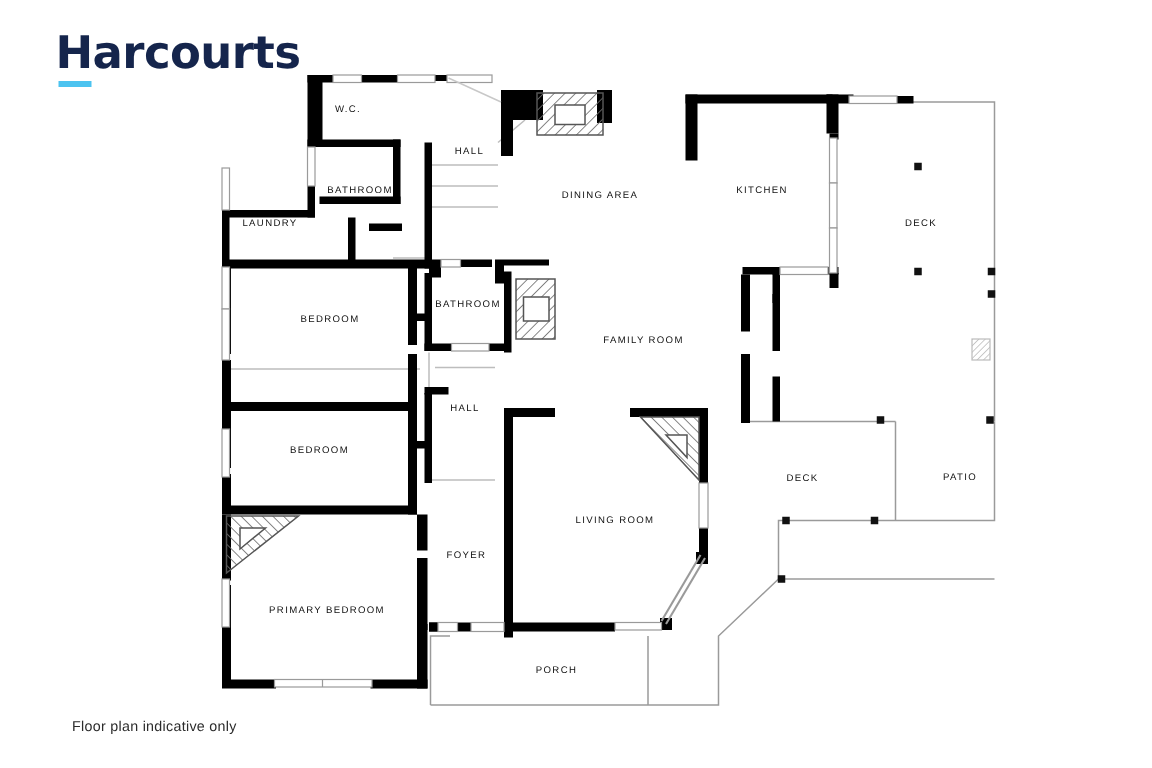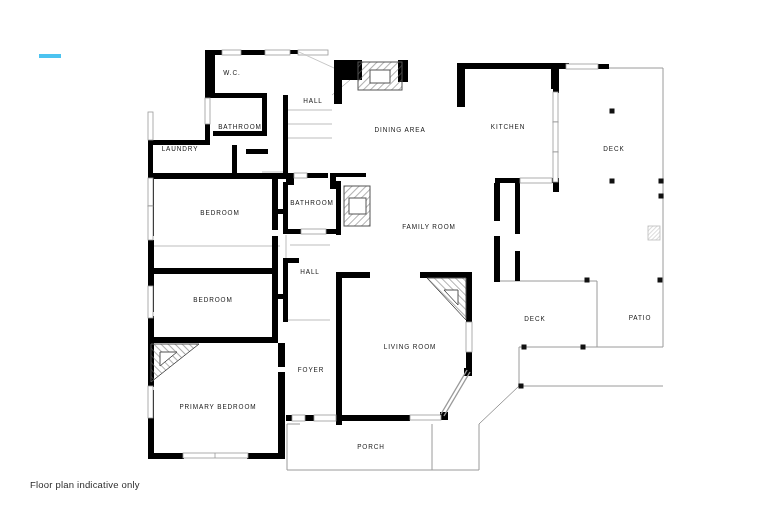--- a/index.html
+++ b/index.html
@@ -46,21 +46,21 @@
     left: 2px;
     top: 34px;
     width: 22px;
     height: 4px;
     background: #4cc3f0;
   }
 
   
   #footer-note {
     position: absolute;
-    left: 30px;
+    left: 48px;
     top: 479px;
     font-size: 9.5px;
     color: #2b2b2b;
     letter-spacing: 0.2px;
     white-space: nowrap;
   }
 
   
   #plan {
     position: absolute;
@@ -79,20 +79,21 @@
     text-anchor: middle;
     dominant-baseline: middle;
   }
 </style>
 </head>
 <body>
 
 <div id="page">
 
   <div id="brand">
+    <div id="brand-name">Harcourts</div>
     <div id="brand-underline"></div>
   </div>
 
   <div id="plan">
     <svg width="768" height="512" viewBox="0 0 768 512" xmlns="http://www.w3.org/2000/svg">
       <defs>
         <pattern id="hatch45" width="5" height="5" patternUnits="userSpaceOnUse" patternTransform="rotate(45)">
           <line x1="0" y1="0" x2="0" y2="5" stroke="#6e6e6e" stroke-width="1.1"></line>
         </pattern>
         <pattern id="hatch135" width="5" height="5" patternUnits="userSpaceOnUse" patternTransform="rotate(-45)">

